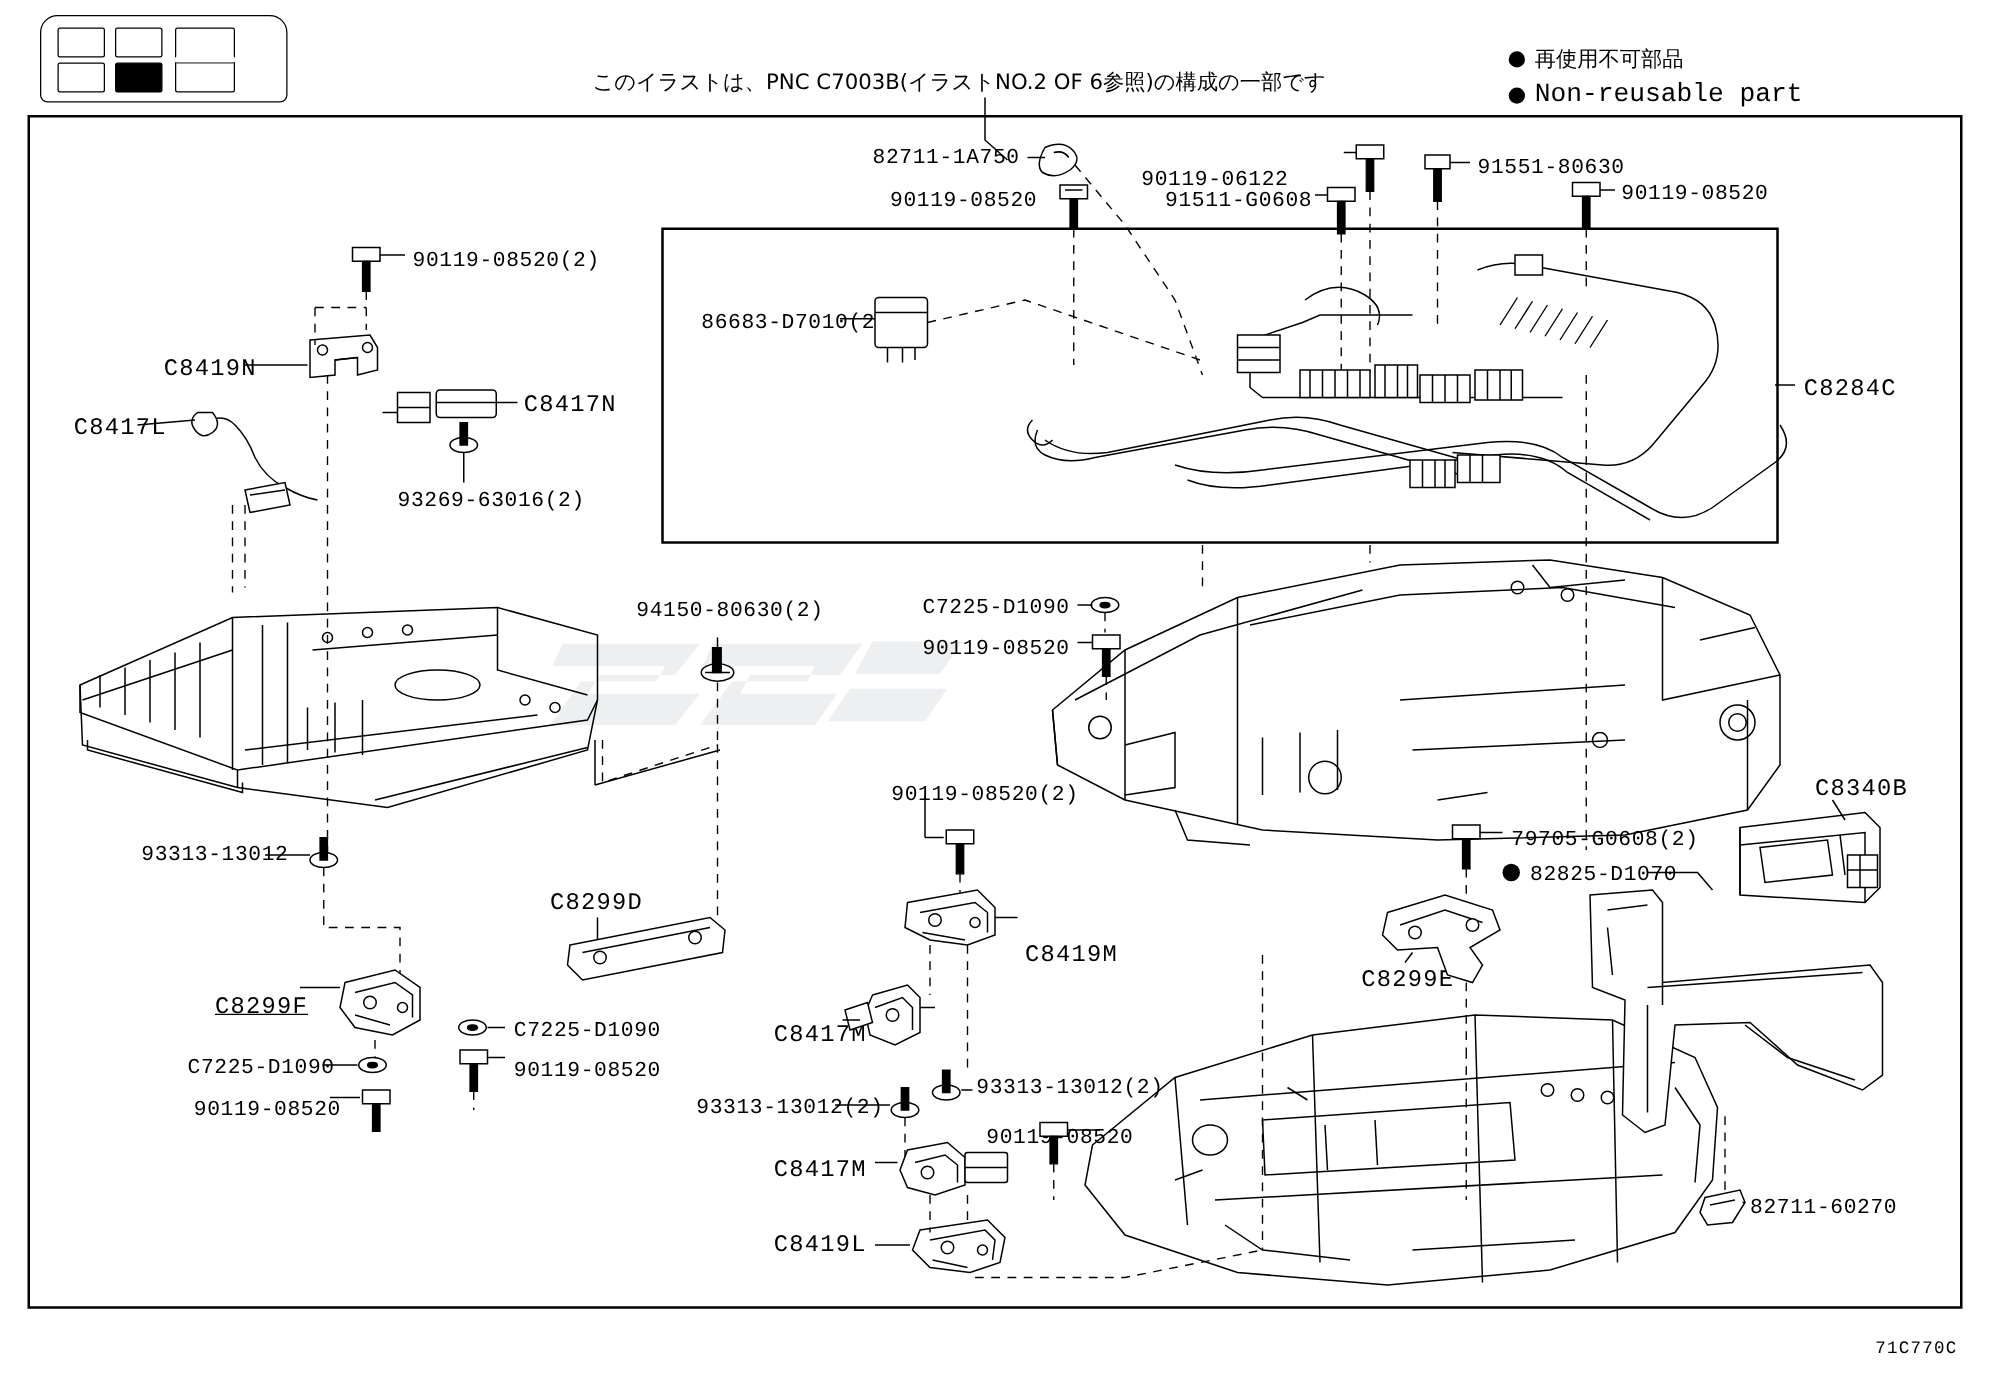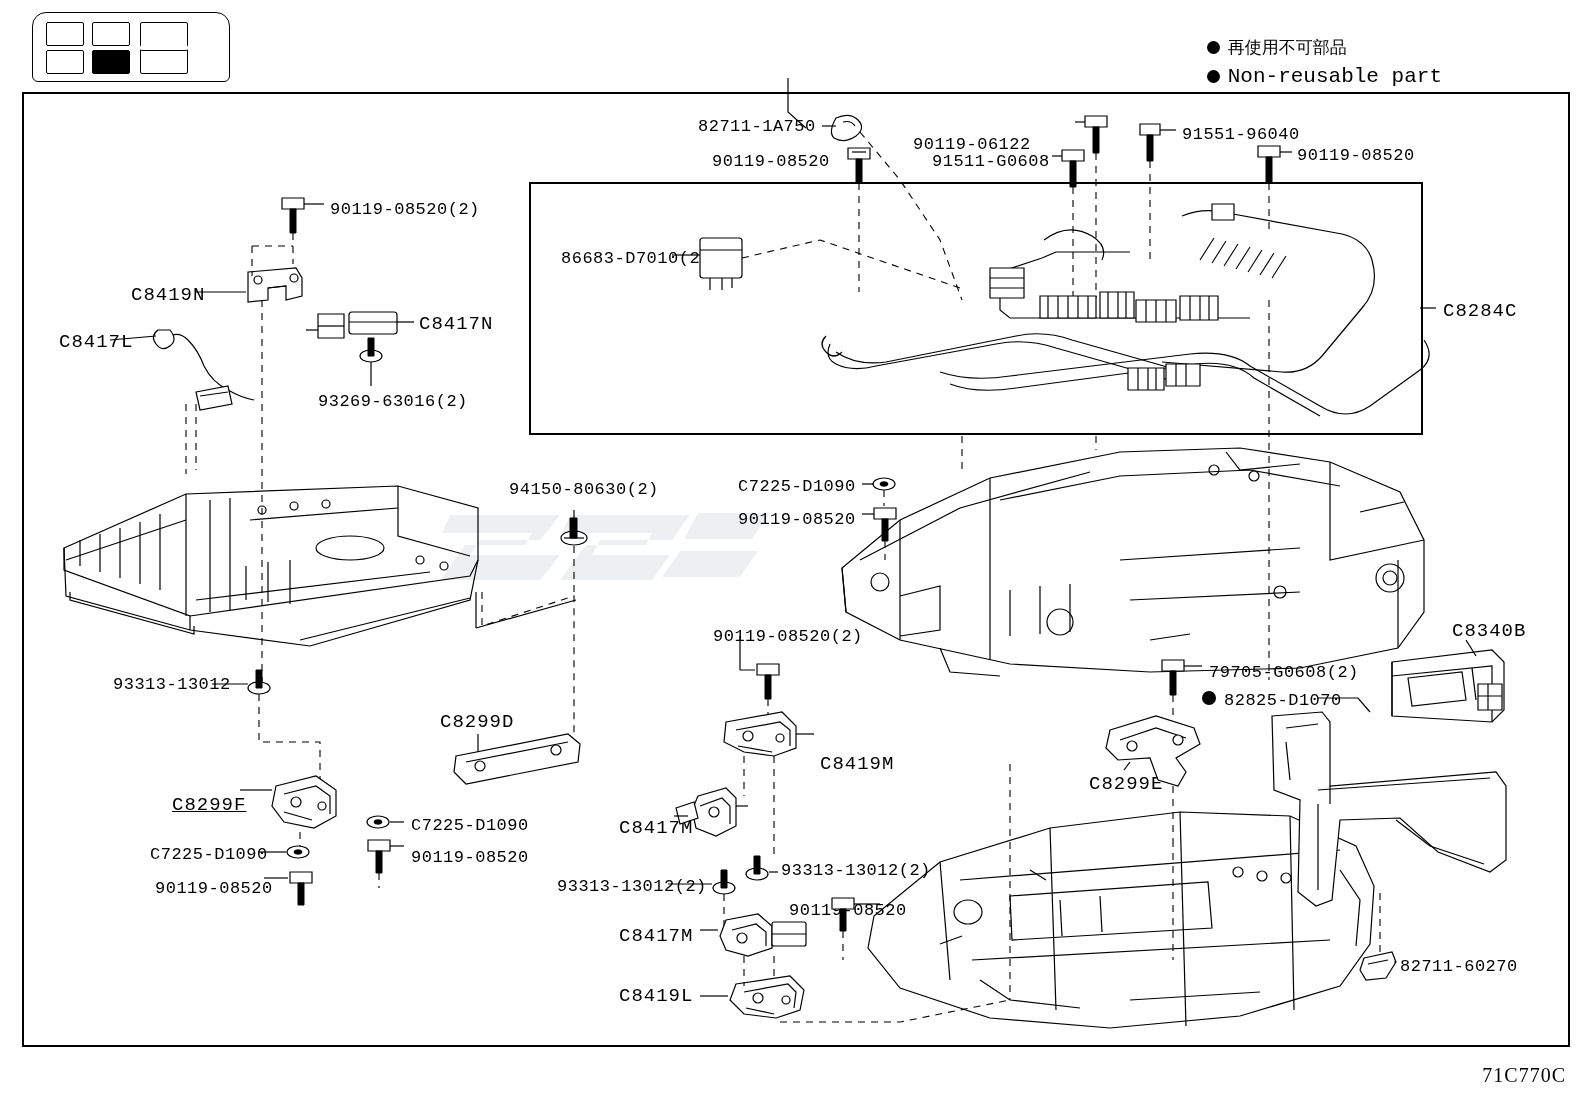--- a/index.html
+++ b/index.html
@@ -110,22 +110,22 @@
   .header-note {
     position: absolute;
     left: 474px;
     top: 58px;
   }
   
   .footer-code {
     position: absolute;
     right: 26px;
     bottom: 12px;
-    font-family: Liberation Serif, serif;
-    font-size: 20px;
+    font-family: Liberation Mono, monospace;
+    font-size: 14px;
     letter-spacing: 1px;
   }
   
   .watermark {
     position: absolute;
     left: 440px;
     top: 455px;
     width: 330px;
     height: 160px;
     opacity: 0.13;
@@ -164,38 +164,39 @@
     <div class="legend-row">
       <span class="dot"></span>
       <span class="legend-text-jp">再使用不可部品</span>
     </div>
     <div class="legend-row">
       <span class="dot"></span>
       <span class="legend-text-en">Non-reusable part</span>
     </div>
   </div>
 
+  <div class="jp header-note">このイラストは、PNC C7003B(イラストNO.2 OF 6参照)の構成の一部です</div>
 
   <div class="main-frame"></div>
   <div class="inner-frame"></div>
 
   <svg class="watermark" viewBox="0 0 330 160">
     <g fill="#7a8a99">
       <path d="M10 60 L120 60 L100 85 L40 85 L30 100 L120 100 L100 125 L0 125 L25 90 L85 90 L92 78 L2 78 Z"></path>
       <path d="M130 60 L250 60 L232 85 L160 85 L152 100 L230 100 L212 125 L120 125 L146 90 L206 90 L212 78 L122 78 Z"></path>
       <path d="M258 58 L330 58 L312 84 L244 84 Z"></path>
       <path d="M240 96 L318 96 L300 122 L222 122 Z"></path>
     </g>
   </svg>
 
   <div class="lbl" style="left:698px;  top:118px;">82711-1A750</div>
   <div class="lbl" style="left:712px;  top:153px;">90119-08520</div>
   <div class="lbl" style="left:913px;  top:118px;margin-top:18px;">90119-06122</div>
   <div class="lbl" style="left:932px;  top:153px;">91511-G0608</div>
-  <div class="lbl" style="left:1182px; top:126px;">91551-96040</div>
+  <div class="lbl" style="left:1182px; top:126px;">91551-80630</div>
   <div class="lbl" style="left:1297px; top:147px;">90119-08520</div>
   <div class="lbl" style="left:537px;  top:250px;margin-left:24px;">86683-D7010(2)</div>
   <div class="lbl big" style="left:1443px; top:302px;">C8284C</div>
   <div class="lbl" style="left:330px;  top:201px;">90119-08520(2)</div>
   <div class="lbl big" style="left:131px;  top:286px;">C8419N</div>
   <div class="lbl big" style="left:419px;  top:315px;">C8417N</div>
   <div class="lbl big" style="left:59px;   top:333px;">C8417L</div>
   <div class="lbl" style="left:318px;  top:393px;">93269-63016(2)</div>
   <div class="lbl" style="left:509px;  top:481px;">94150-80630(2)</div>
   <div class="lbl" style="left:738px;  top:478px;">C7225-D1090</div>

